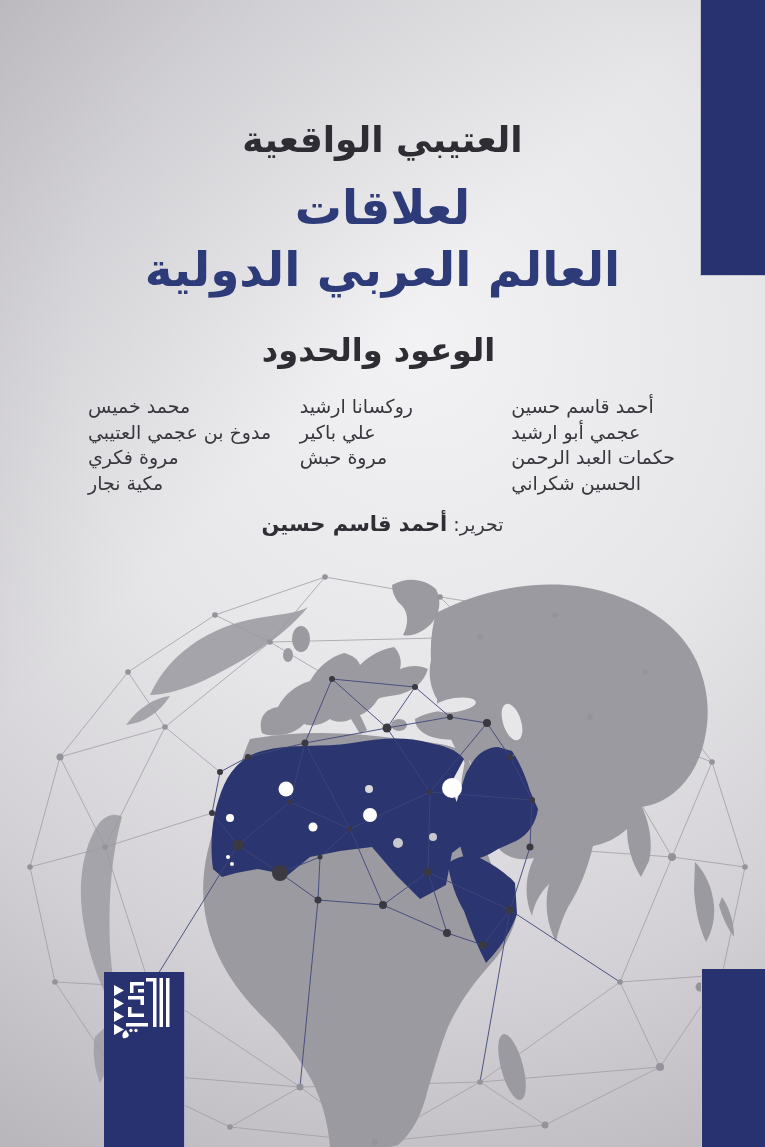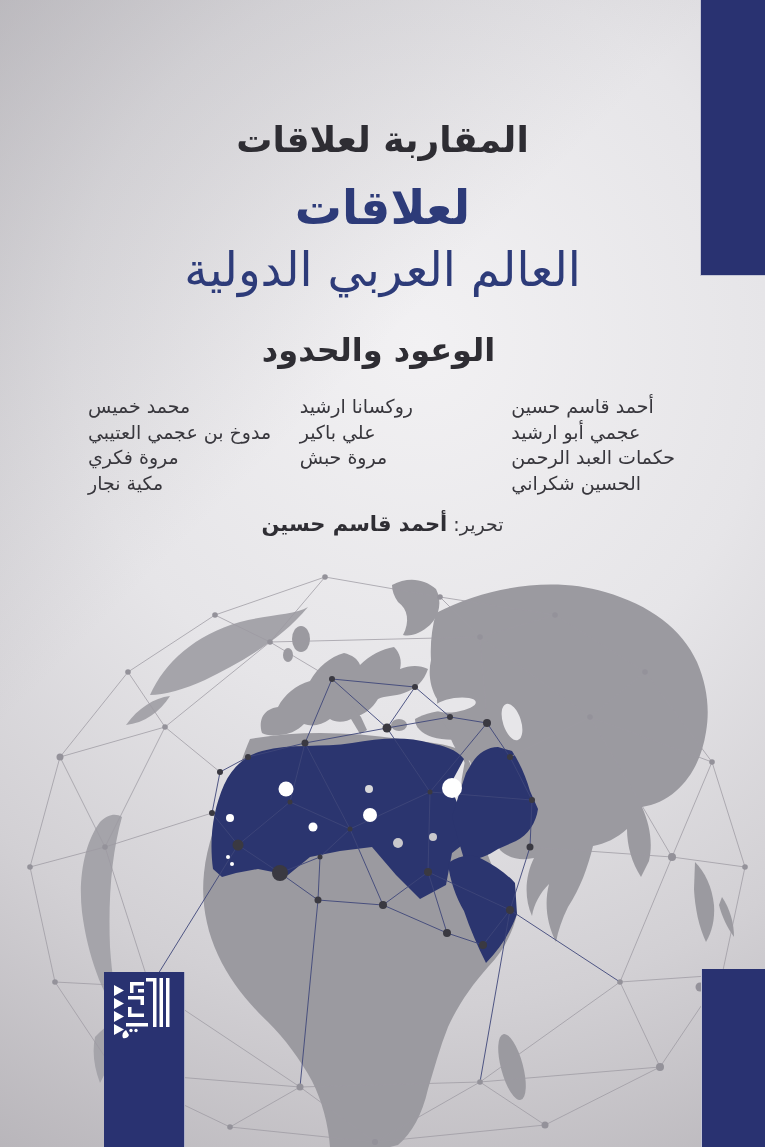--- a/index.html
+++ b/index.html
@@ -10,39 +10,39 @@
       linear-gradient(135deg, rgba(120,117,124,.30) 0%, rgba(120,117,124,0) 38%),
       radial-gradient(ellipse 120% 85% at 55% 30%, #f2f1f3 0%, #e6e5e8 38%, #d2d0d4 68%, #b3b0b5 100%);
   }
   .band{position:absolute;background:#293271;z-index:6;}
   .band-top-right{right:0;top:0;width:64px;height:275px;border-left:1px solid rgba(235,235,240,.8);border-bottom:1px solid rgba(235,235,240,.8);}
   .band-bottom-right{right:0;top:969px;width:63px;height:178px;border-left:1px solid rgba(235,235,240,.8);}
   .logo-band{position:absolute;left:104px;top:972px;width:80px;height:175px;background:#293271;z-index:7;border-right:1px solid rgba(230,230,235,.7);}
   .title-block{position:absolute;left:0;right:0;top:0;text-align:center;z-index:5;}
   .t1{position:absolute;left:0;right:0;top:112px;line-height:56px;font-size:36px;font-weight:bold;color:#2e2d33;margin:0;}
   .t2{position:absolute;left:0;right:0;top:166px;line-height:60px;font-size:47px;font-weight:bold;color:#2d3b79;margin:12px;}
-  .t3{position:absolute;left:0;right:0;top:238px;line-height:64px;font-size:47px;font-weight:normal;color:#2d3b79;margin:0;}
+  .t3{position:absolute;left:0;right:0;top:238px;line-height:64px;font-size:47px;font-weight:bold;color:#2d3b79;margin:0;}
   .sub{position:absolute;left:0;right:8px;top:309px;line-height:50px;font-size:32px;font-weight:bold;color:#2e2d33;margin:16px;}
   .authors{position:absolute;top:394px;left:88px;width:635px;display:flex;flex-direction:row;justify-content:space-between;z-index:5;}
   .author-col{width:215px;text-align:left;}
   .author-col div{font-size:19px;line-height:25.5px;color:#38373d;}
   .editor{position:absolute;left:0;right:0;top:509px;text-align:center;font-size:19px;color:#3a393f;line-height:30px;z-index:5;}
   .editor .ename{font-weight:bold;font-size:21px;color:#2f2e34;}
   .globe{position:absolute;left:0;top:567px;width:765px;height:580px;z-index:1;}
 </style>
 </head>
 <body>
 
 <div class="cover">
 
   <div class="band band-top-right"></div>
   <div class="band band-bottom-right"></div>
 
   <header class="title-block">
-    <h2 class="t1">المقاربة لعلاقات</h2>
+    <h2 class="t1">العتيبي الواقعية</h2>
     <h1 class="t2">لعلاقات</h1>
     <h1 class="t3">العالم العربي الدولية</h1>
     <h3 class="sub">الوعود والحدود</h3>
   </header>
 
   <section class="authors">
     <div class="author-col">
       <div>أحمد قاسم حسين</div>
       <div>عجمي أبو ارشيد</div>
       <div>حكمات العبد الرحمن</div>

